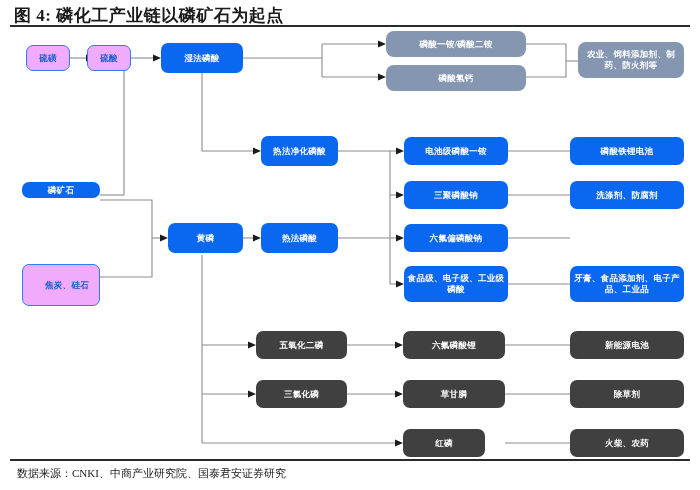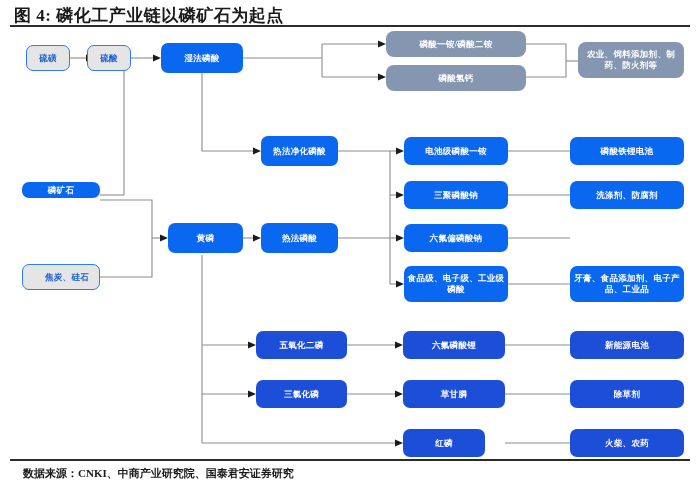--- a/index.html
+++ b/index.html
@@ -20,22 +20,22 @@
   }
   .rule-top{
     position:absolute;left:10px;top:25px;width:680px;height:2px;
     background:#2b2b2b;
   }
   .rule-bottom{
     position:absolute;left:10px;top:459px;width:680px;height:2px;
     background:#2b2b2b;
   }
   .source{
-    position:absolute;left:23px;top:466px;
-    font-size:11px;color:#1a1a1a;white-space:nowrap;font-weight:bold;
+    position:absolute;left:17px;top:466px;
+    font-size:11px;color:#1a1a1a;white-space:nowrap;
   }
 
   
   svg#wires{position:absolute;left:0;top:0;width:700px;height:490px;}
   svg#wires line,svg#wires path{stroke:#8c8c8c;stroke-width:1.1;fill:none;}
   svg#wires polygon{fill:#1b1b1b;}
 
   
   .node{
     position:absolute;
@@ -43,22 +43,22 @@
     display:flex;align-items:center;justify-content:center;
     text-align:center;
     border-radius:7px;
     font-size:8.5px;
     font-weight:bold;
     line-height:1.25;
     letter-spacing:.3px;
     padding:1px 3px;
   }
   .node.blue{background:#0a68f0;color:#ffffff;}
-  .node.lightblue{background:#1d4ed8;color:#ffffff;text-align:right;}
-  .node.outline{background:#e5e5e5;color:#1a5fd0;border:1.2px solid #2f7bf0;}
+  .node.lightblue{background:#404040;color:#ffffff;text-align:right;}
+  .node.outline{background:#f0abfc;color:#1a5fd0;border:1.2px solid #2f7bf0;}
   .node.slate{background:#8496b0;color:#ffffff;border-radius:8px;}
 </style>
 </head>
 <body>
 
 <div id="stage">
 
   <div class="title">图 4: 磷化工产业链以磷矿石为起点</div>
   <div class="rule-top"></div>
 
@@ -151,21 +151,21 @@
   <div class="node blue" style="left:161px;top:43px;width:82px;height:30px;">湿法磷酸</div>
 
   <div class="node slate" style="left:386px;top:31px;width:140px;height:26px;">磷酸一铵/磷酸二铵</div>
 
   <div class="node slate" style="left:386px;top:65px;width:140px;height:26px;">磷酸氢钙</div>
 
   <div class="node slate" style="left:578px;top:42px;width:106px;height:36px;">农业、饲料添加剂、制药、防火剂等</div>
 
   <div class="node blue" style="left:22px;top:182px;width:78px;height:16px;">磷矿石</div>
 
-  <div class="node outline" style="left:22px;top:264px;width:78px;height:26px;padding-left:15px;">焦炭、硅石</div>
+  <div class="node outline" style="left:22px;top:264px;width:78px;height:42px;padding-left:15px;">焦炭、硅石</div>
 
   <div class="node blue" style="left:168px;top:223px;width:75px;height:30px;">黄磷</div>
 
   <div class="node blue" style="left:261px;top:136px;width:77px;height:30px;">热法净化磷酸</div>
 
   <div class="node blue" style="left:261px;top:223px;width:77px;height:30px;">热法磷酸</div>
 
   <div class="node blue" style="left:404px;top:137px;width:104px;height:28px;">电池级磷酸一铵</div>
 
   <div class="node blue" style="left:404px;top:181px;width:104px;height:28px;">三聚磷酸钠</div>

